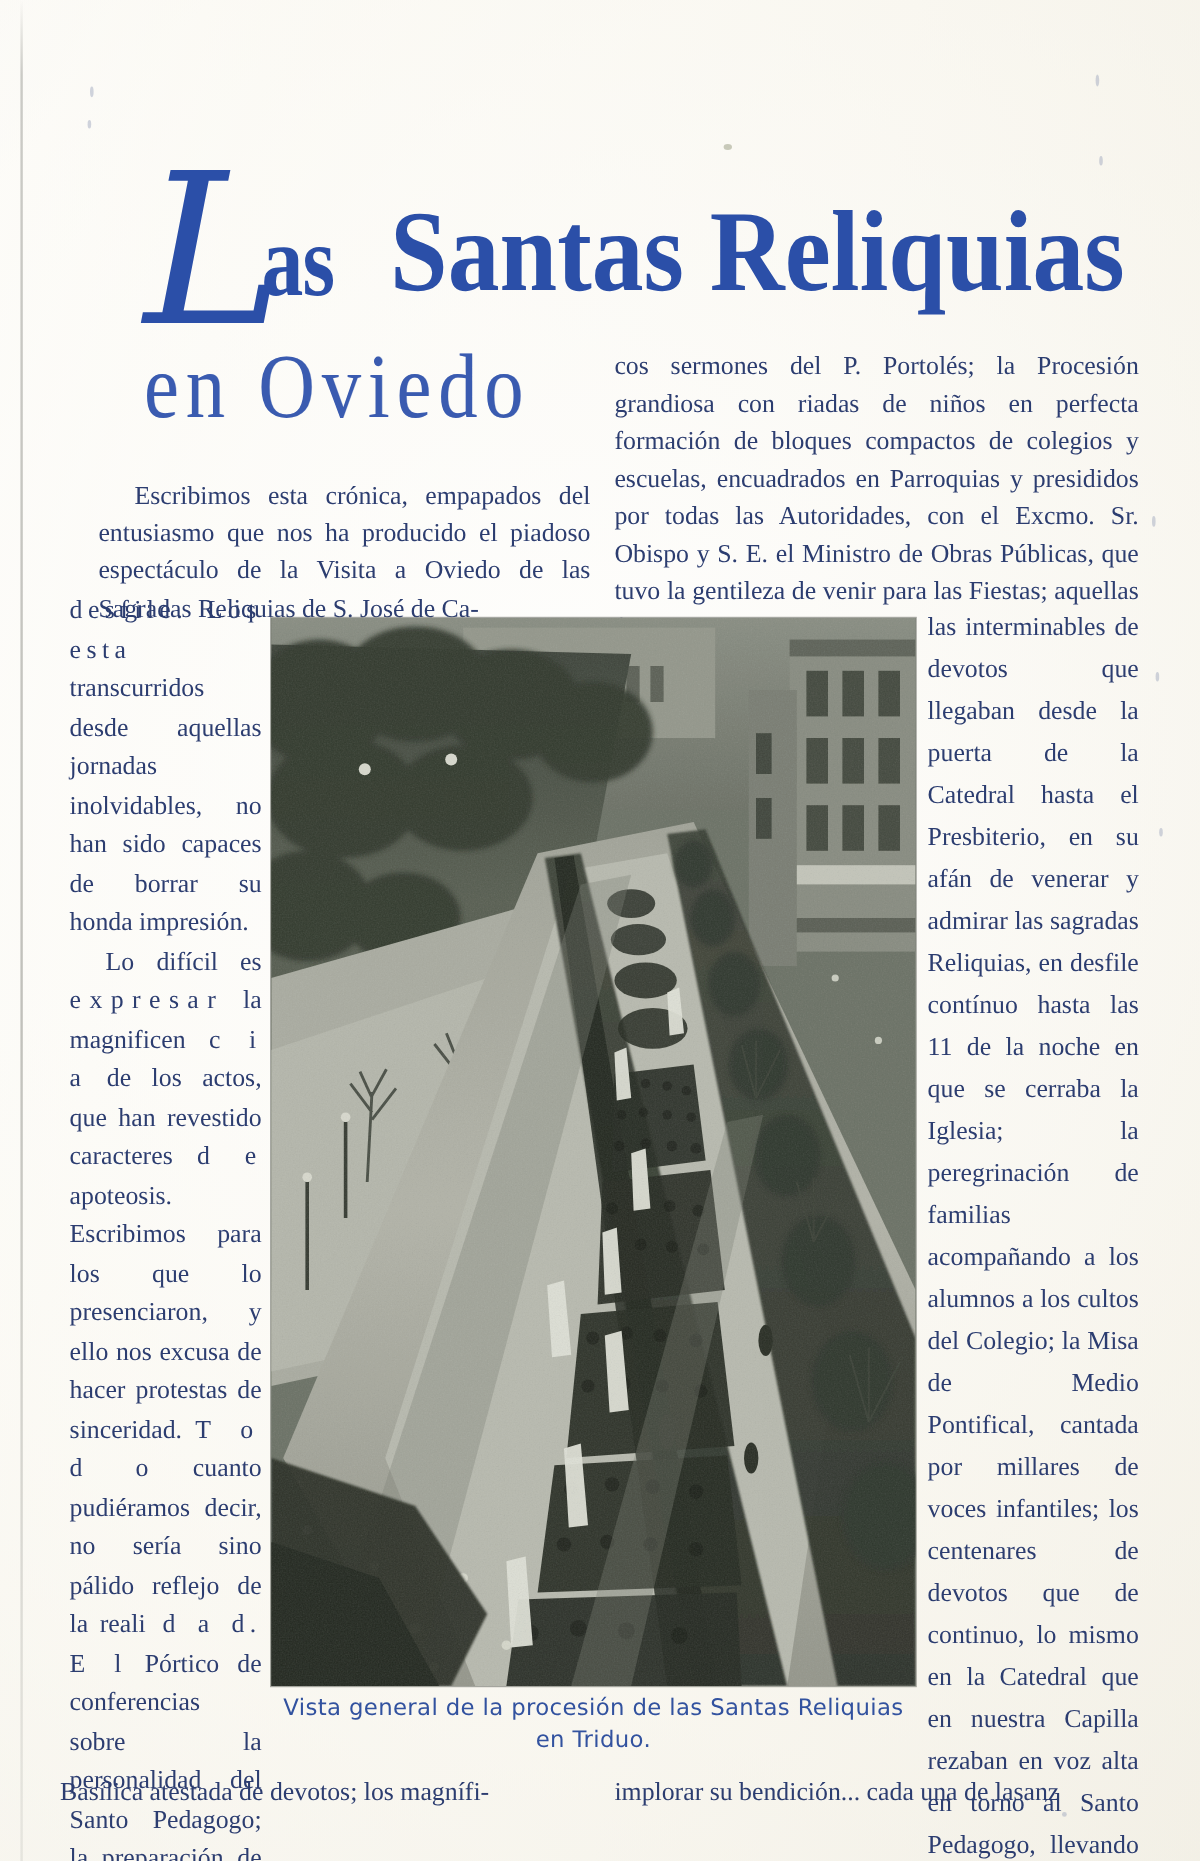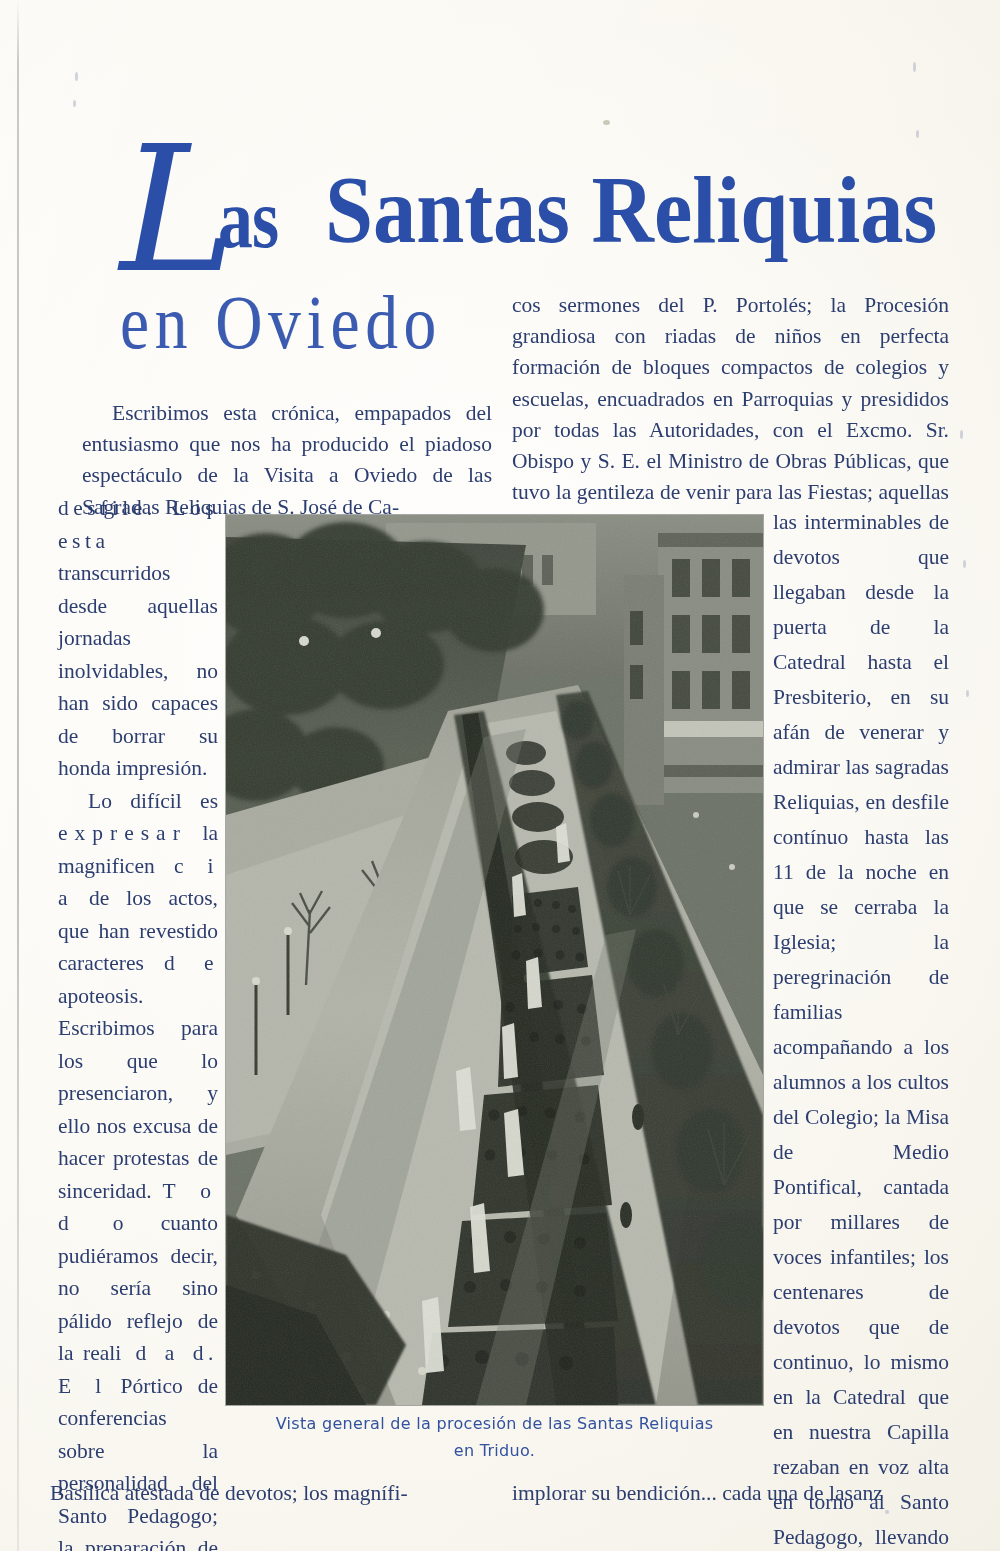--- a/index.html
+++ b/index.html
@@ -180,21 +180,21 @@
   }
   .photo svg { display: block; width: 100%; height: 100%; }
 
   .caption {
     position: absolute;
     left: 226px;
     top: 1410px;
     width: 537px;
     text-align: center;
     font-family: "DejaVu Sans", "Liberation Sans", sans-serif;
-    font-size: 16px;
+    font-size: 19px;
     line-height: 27px;
     color: #32529f;
     letter-spacing: 0.3px;
   }
 </style>
 </head>
 <body>
 
 <div class="page">
 

